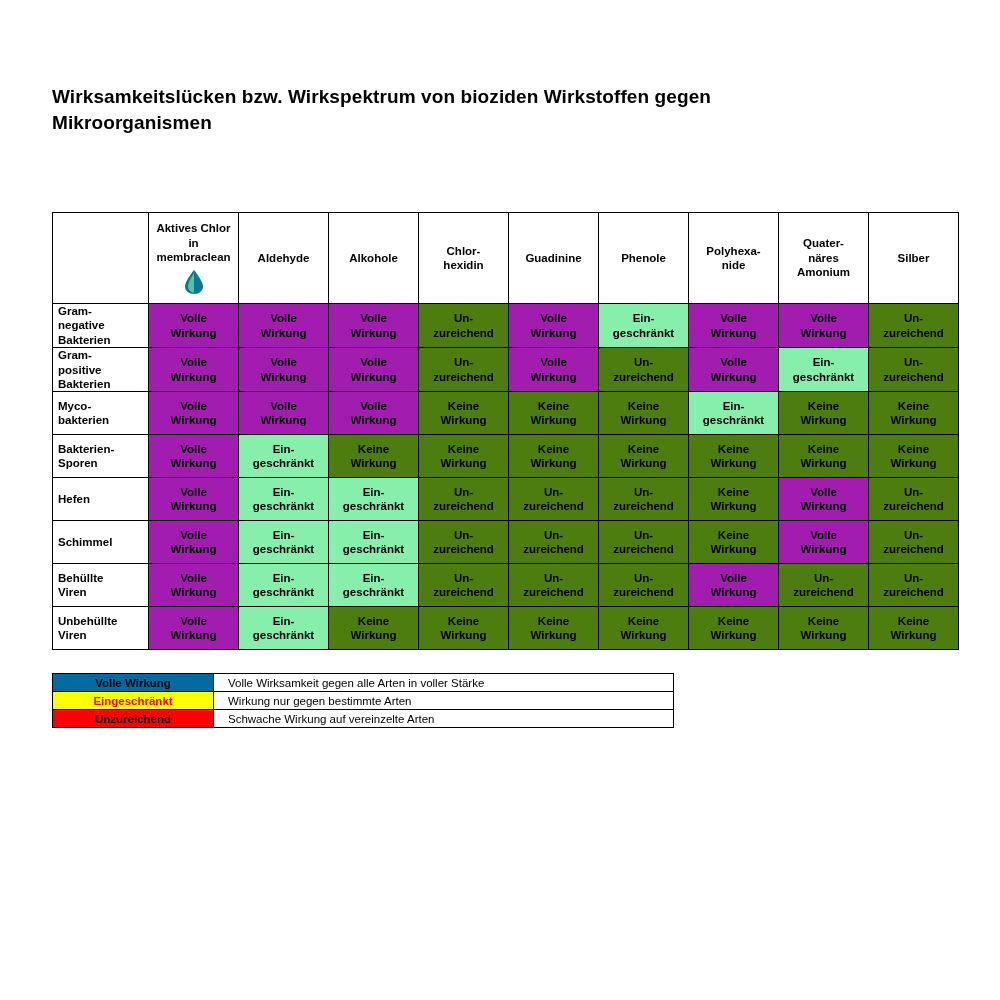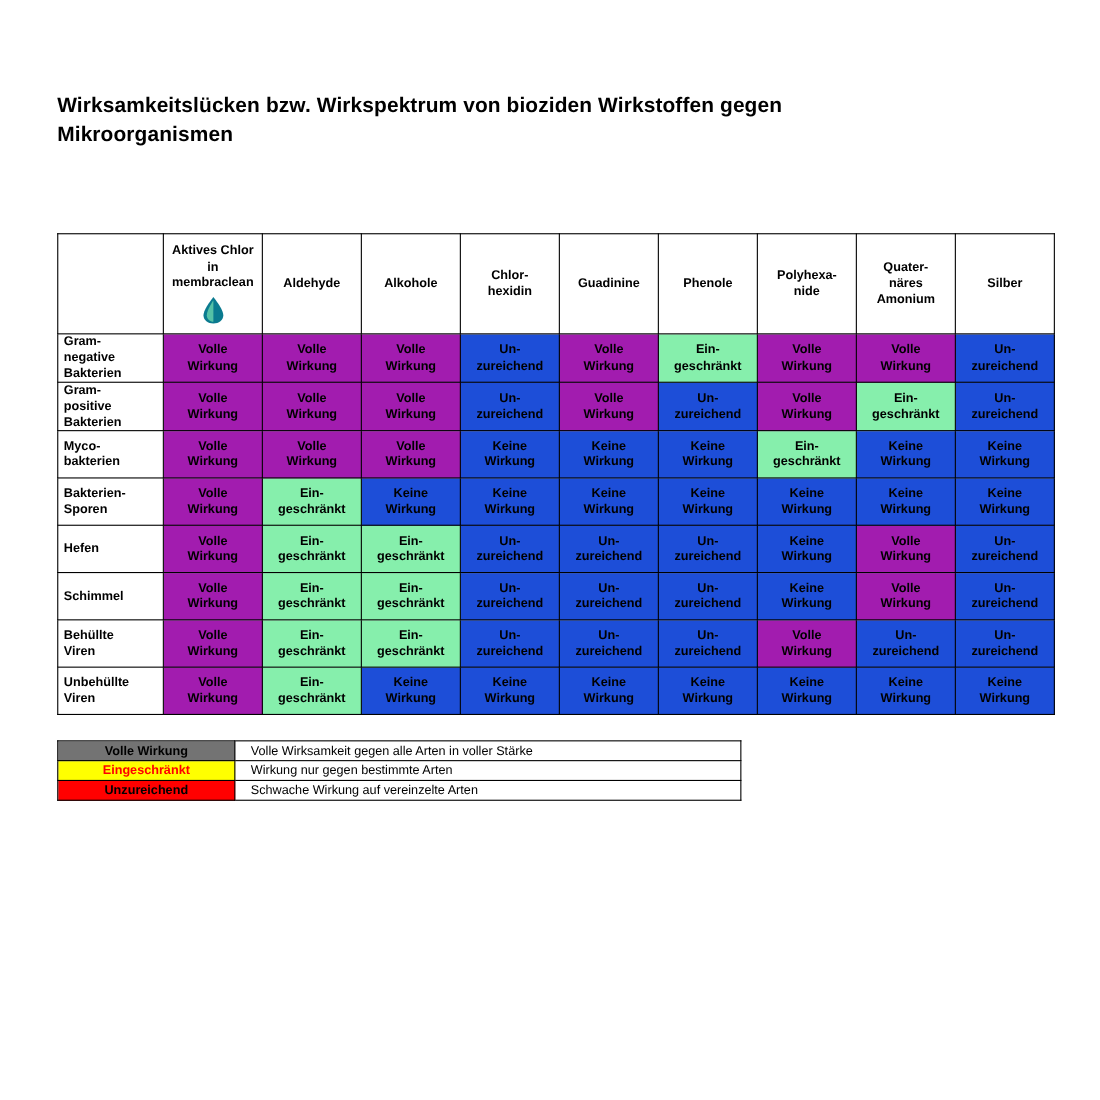--- a/index.html
+++ b/index.html
@@ -60,21 +60,21 @@
     background: #ffffff;
     font-size: 11.5px;
     font-weight: bold;
   }
   table.matrix tbody td.cell {
     width: 89px;
     height: 42px;
   }
   .c-green { background: #a21caf; color: #000000; }
   .c-yellow { background: #86efac; color: #000000; }
-  .c-red { background: #1d4ed8; color: #000000; }
+  .c-red { background: #4d7c0f; color: #000000; }
   .drop {
     display: block;
     margin: 4px auto 0 auto;
     width: 24px;
     height: 26px;
   }
   .hdr-inner {
     padding: 0 3px;
   }
   table.legend {
@@ -97,21 +97,21 @@
     text-align: center;
     padding: 0;
   }
   table.legend td.desc {
     width: 445px;
     background: #ffffff;
     font-weight: normal;
     text-align: left;
     padding-left: 14px;
   }
-  .k-green { background: #737373; color: #000000; }
+  .k-green { background: #0369a1; color: #000000; }
   .k-yellow { background: #ffff00; color: #ff0000; }
   .k-red { background: #ff0000; color: #000000; }
   .k-red2 { background: #ff0000; color: #ffff00; }
 </style>
 </head>
 <body>
 
 <div class="page">
 
   <div class="title">Wirksamkeitslücken bzw. Wirkspektrum von bioziden Wirkstoffen gegen Mikroorganismen</div>

